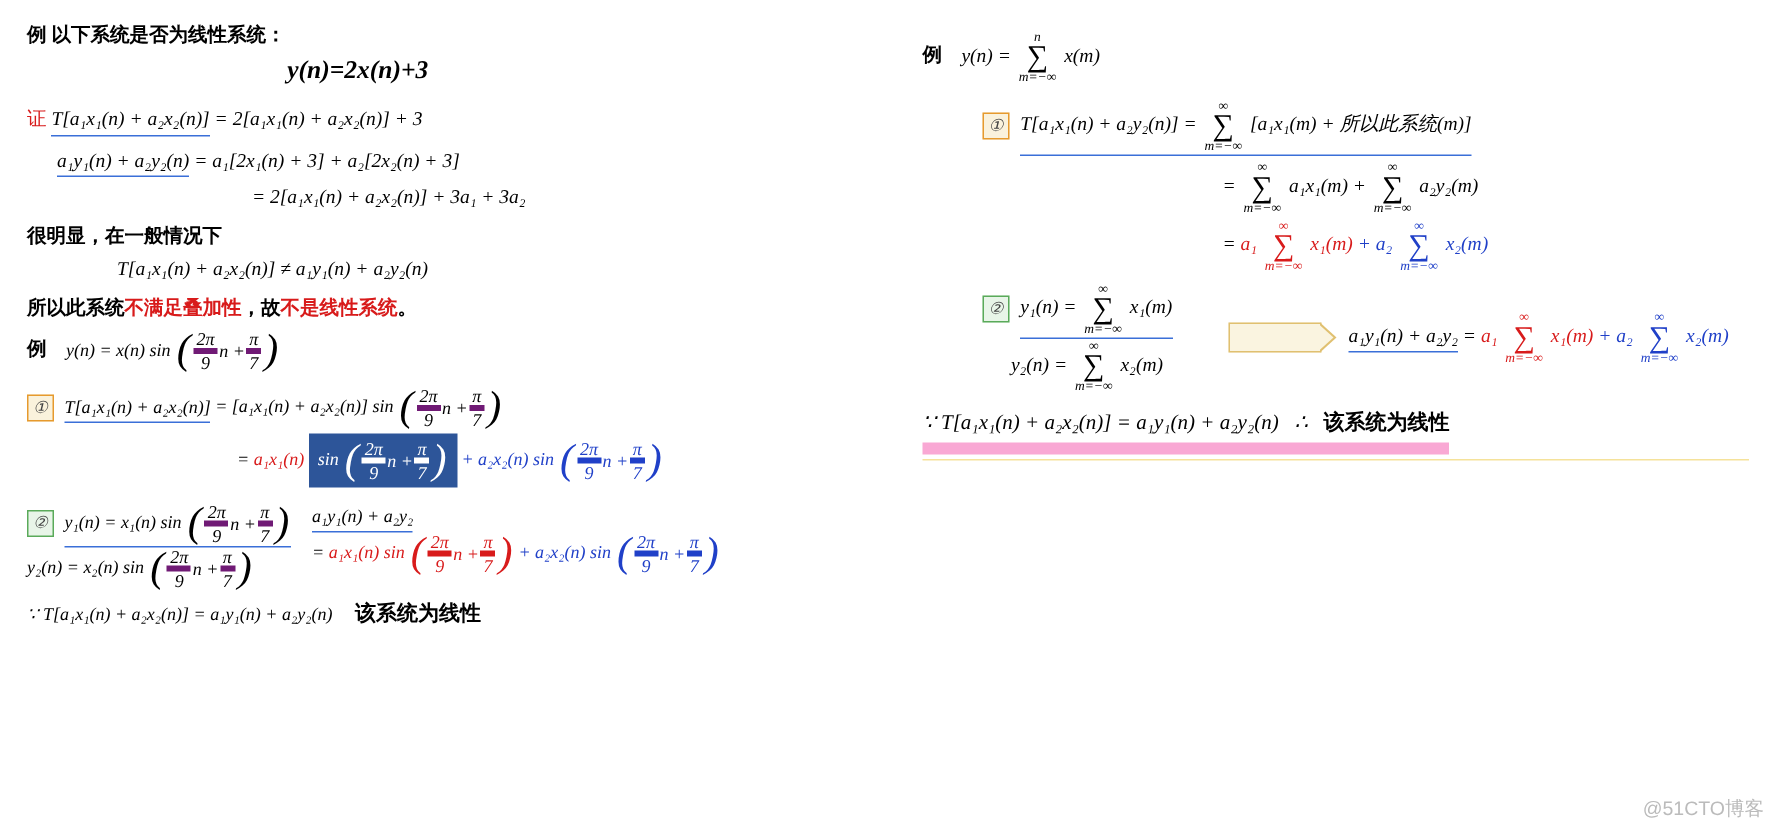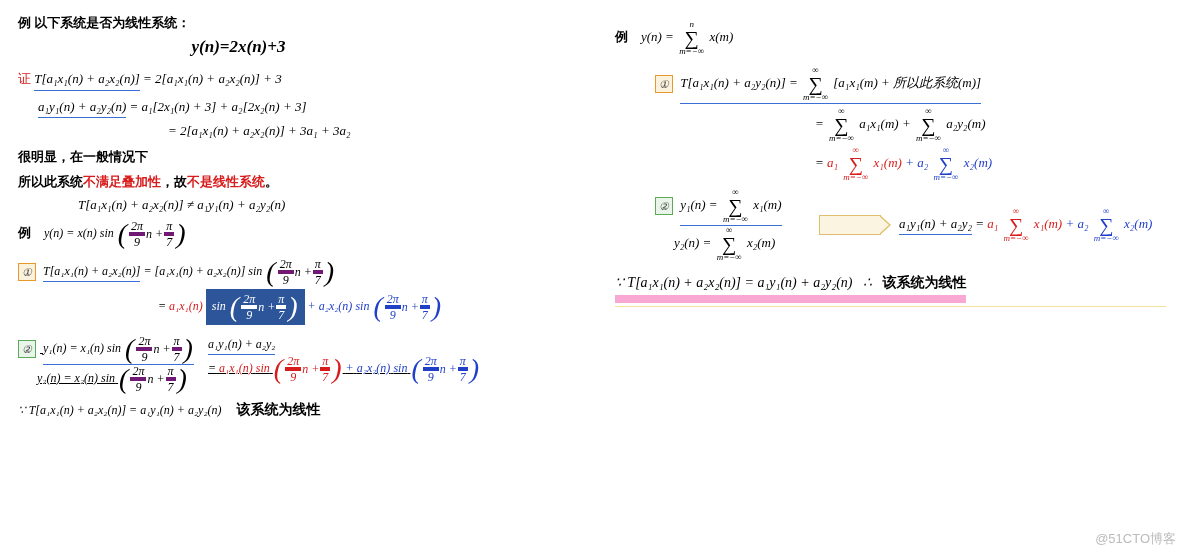--- a/index.html
+++ b/index.html
@@ -154,25 +154,25 @@
     <div class="line mt8">
       <span class="red">证</span>
       <span class="ul-blue ital">T[a₁x₁(n) + a₂x₂(n)]</span><span class="ital"> = 2[a₁x₁(n) + a₂x₂(n)] + 3</span>
     </div>
     <div class="line mt4" style="padding-left:20px">
       <span class="ul-blue ital">a₁y₁(n) + a₂y₂(n)</span><span class="ital"> = a₁[2x₁(n) + 3] + a₂[2x₂(n) + 3]</span>
     </div>
     <div class="line ital" style="padding-left:150px">= 2[a₁x₁(n) + a₂x₂(n)] + 3a₁ + 3a₂</div>
 
     <div class="line bold mt4">很明显，在一般情况下</div>
+    <div class="line ital indent1">T[a₁x₁(n) + a₂x₂(n)] ≠ a₁y₁(n) + a₂y₂(n)</div>
+
     <div class="line bold mt4">
       <span>所以此系统</span><span class="red">不满足叠加性</span><span>，故</span><span class="red">不是线性系统</span><span>。</span>
     </div>
-
-    <div class="line ital indent1">T[a₁x₁(n) + a₂x₂(n)] ≠ a₁y₁(n) + a₂y₂(n)</div>
 
     <div class="line mt4">
       <span class="hdr-ex">例</span>
       &nbsp;&nbsp;
       <span class="ital small">
         <span>y(n) = x(n) sin</span>
         <span class="paren-block">
             <span class="big-paren">(</span>
           <span class="frac">
               <span class="fn">2π</span>
@@ -236,40 +236,40 @@
           </span>
         <span>n +</span>
         <span class="frac blue">
             <span class="fn">π</span>
             <span class="fd">7</span>
           </span>
       <span class="big-paren blue">)</span>
         </span>
     </div>
 
-    <div class="line small ital mt8" style="display:flex;align-items:flex-start;text-decoration:underline;">
+    <div class="line small ital mt8" style="display:flex;align-items:flex-start;">
       <div style="width:190px">
         <span class="num-box green">②</span>
         <span class="ul-blue">
           <span>y₁(n) = x₁(n) sin</span>
           <span class="paren-block">
               <span class="big-paren">(</span>
             <span class="frac">
                 <span class="fn">2π</span>
                 <span class="fd">9</span>
               </span>
             <span>n +</span>
             <span class="frac">
                 <span class="fn">π</span>
                 <span class="fd">7</span>
               </span>
           <span class="big-paren">)</span>
             </span>
         </span><br>
-        <span style="margin-left:19px" class="small">
+        <span style="" class="small">
           <span>y₂(n) = x₂(n) sin</span>
           <span class="paren-block">
               <span class="big-paren">(</span>
             <span class="frac">
                 <span class="fn">2π</span>
                 <span class="fd">9</span>
               </span>
             <span>n +</span>
             <span class="frac">
                 <span class="fn">π</span>

